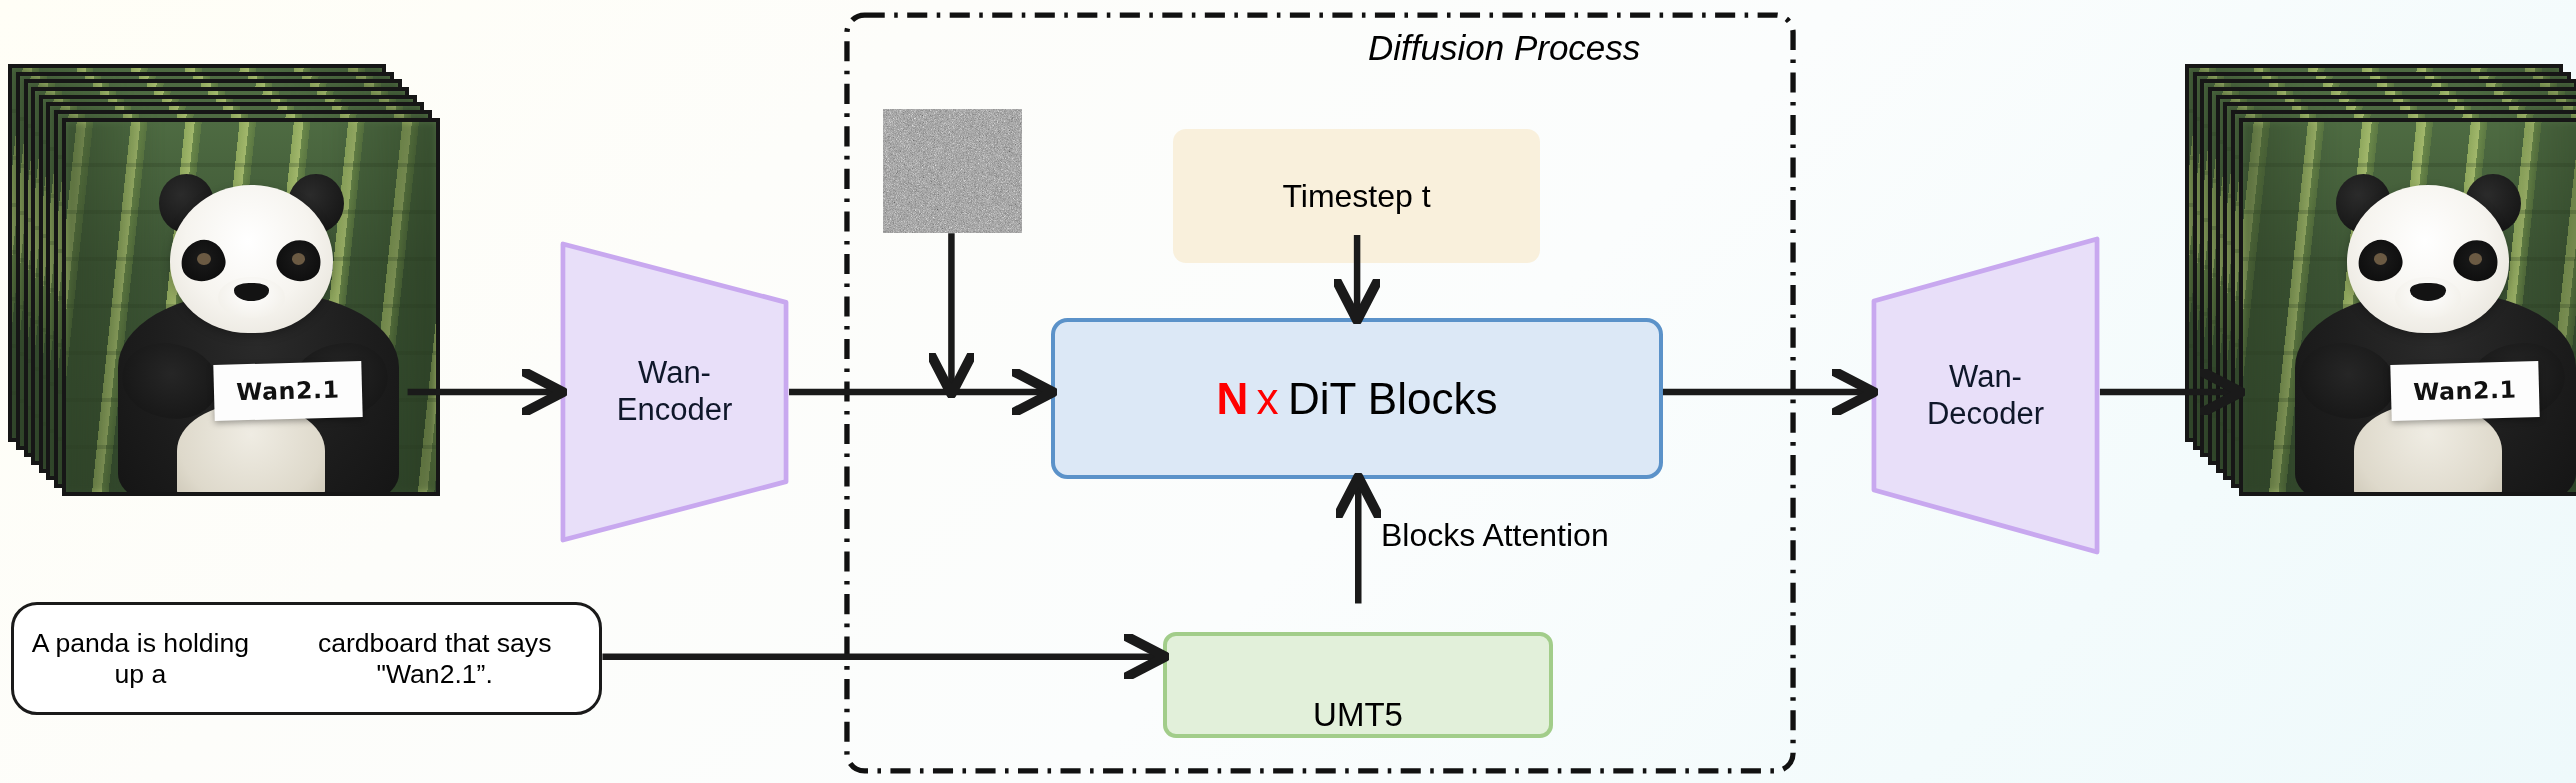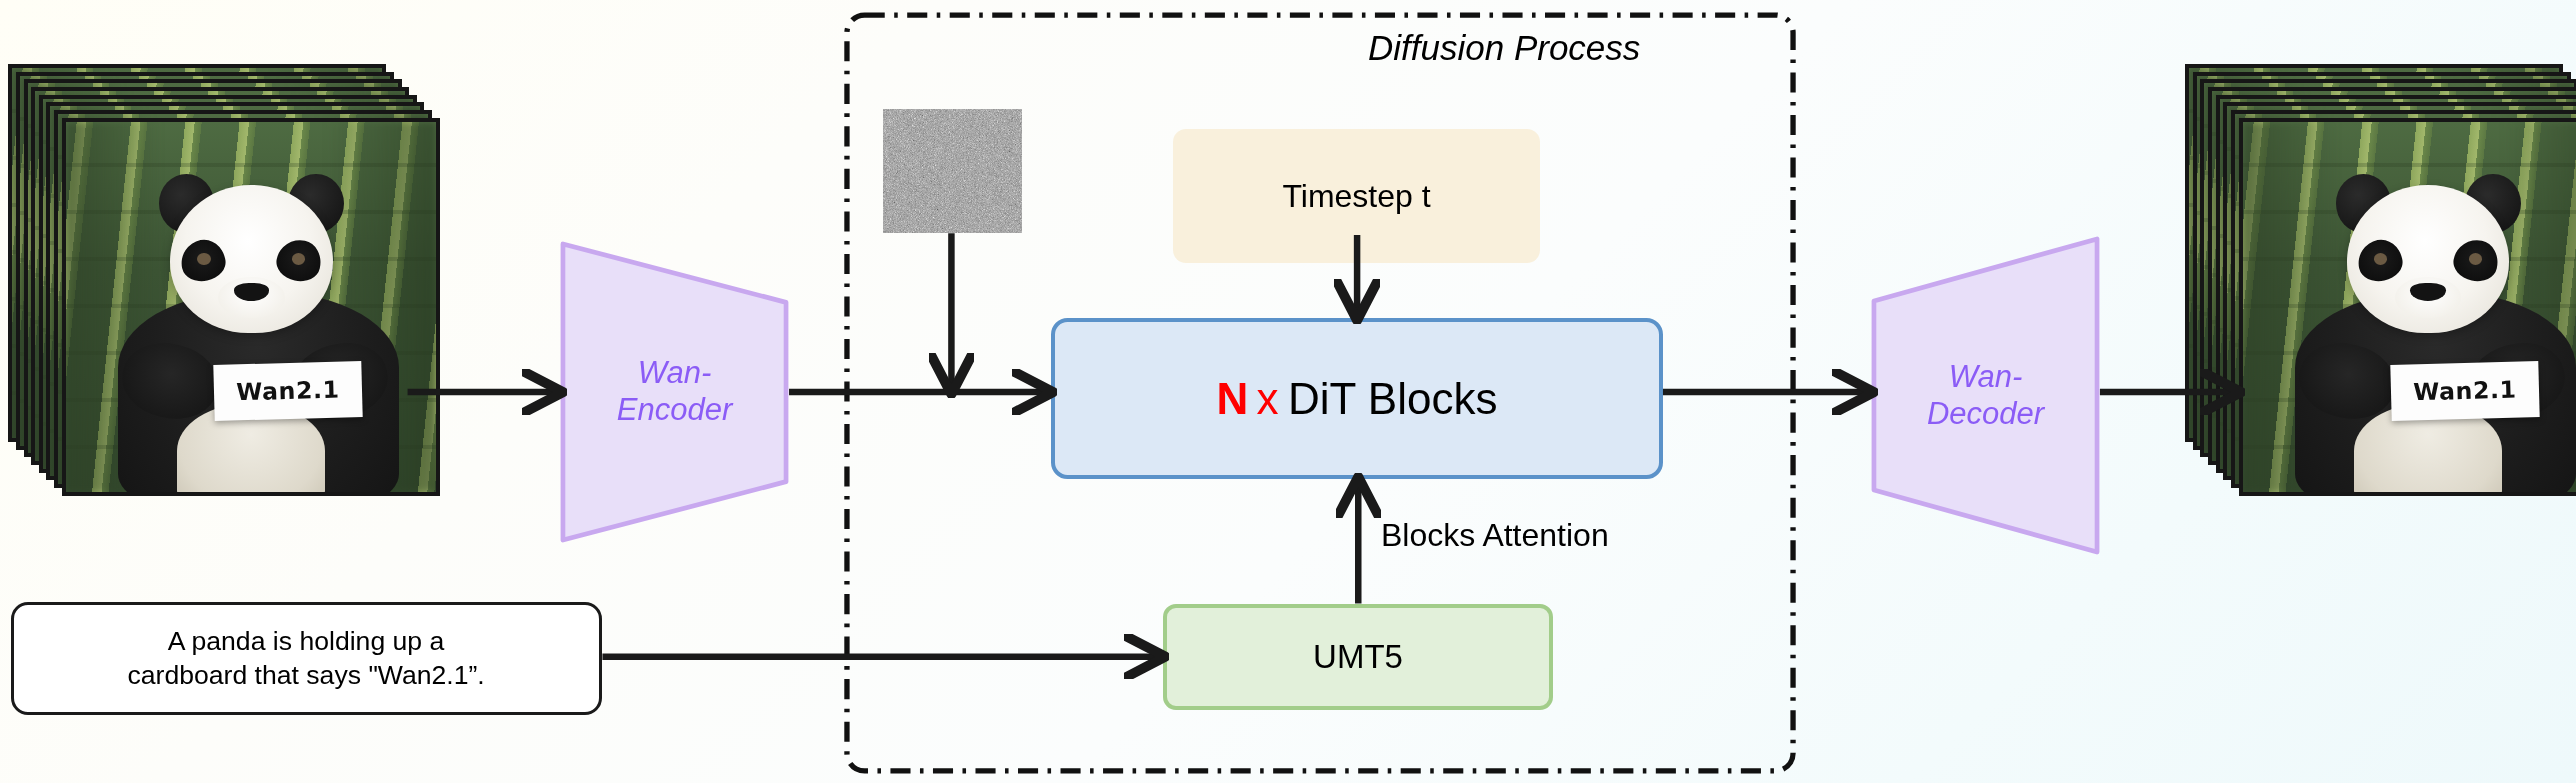--- a/index.html
+++ b/index.html
@@ -196,24 +196,23 @@
     position: absolute;
     display: flex;
     align-items: center;
     justify-content: center;
     text-align: center;
   }
   .trap svg { position: absolute; inset: 0; width: 100%; height: 100%; }
   .trap .tlabel {
     position: relative;
     z-index: 2;
-    color: #8b5cf6;
+    color: #0f172a;
     line-height: 1.18;
     white-space: pre-line;
-    font-style: italic;
   }
 
   
   .rbox {
     position: absolute;
     box-sizing: border-box;
     display: flex;
     align-items: center;
     justify-content: center;
     text-align: center;
@@ -394,22 +393,22 @@
           <div class="nose"></div>
         </div>
         <div class="sign">
           <span style="font-size:23.6px;">Wan2.1</span>
         </div>
       </div>
     </div>
   </div>
 
   <div class="rbox" style="left:10.6px; top:602px; width:591px; height:113px;
-              background:#ffffff; border:3.5px solid #1a1a1a; border-radius:17px;
-              flex-direction:column; gap:3.5px;">
+              background:#ffffff; border:3.5px solid #1a1a1a; border-radius:26px;
+              gap:3.5px;">
     <div style="font-size:26.6px;">A panda is holding up a</div>
     <div style="font-size:26.6px;">cardboard that says "Wan2.1”.</div>
   </div>
 
   <div style="position:absolute; left:844px; top:11.8px; width:952px; height:762px;
               border-radius:20px;
               border:0;">
     <svg class="svg-layer" style="left:0; top:0; width:952px; height:762px;" viewBox="0 0 1612 1290">
       <rect x="5" y="5" width="1602" height="1280" rx="30" ry="30" fill="none" stroke="#111111" stroke-width="9" stroke-dasharray="34 16 6 16" stroke-linecap="butt"></rect>
     </svg>
@@ -446,22 +445,22 @@
     <span style="font-size:32px;">Timestep t</span>
   </div>
 
   <div class="rbox" style="left:1051px; top:318px; width:612px; height:161px;
               background:#dce8f6; border:4.1px solid #5b92c9; border-radius:16.5px;">
     <span style="font-size:44px; white-space:nowrap;">
       <b style="color:#ff0000;">N</b><span style="display:inline-block; width:8.3px;"></span><b style="color:#ff0000; font-weight:400;">x</b><span style="display:inline-block; width:9.4px;"></span><span>DiT Blocks</span>
     </span>
   </div>
 
-  <div class="rbox" style="left:1163px; top:604px; width:390px; height:106px;
-              background:#e2f0da; border:4.1px solid #a2cd8a; border-radius:13px;">
+  <div class="rbox" style="left:1163px; top:632px; width:390px; height:106px;
+              background:#e2f0da; border:4.1px solid #a2cd8a; border-radius:13px;align-items:flex-end;">
     <span style="font-size:33px;">UMT5</span>
   </div>
 
   <div class="trap" style="left:1871px; top:236px; width:229px; height:319px;">
     <svg viewBox="0 0 388 540" preserveAspectRatio="none">
       <polygon points="5,110 383,5 383,535 5,430" fill="#e8dff9" stroke="#c8a8ef" stroke-width="8" stroke-linejoin="round"></polygon>
     </svg>
     <div class="tlabel" style="font-size:31px;">Wan-
 Decoder</div>
   </div>

